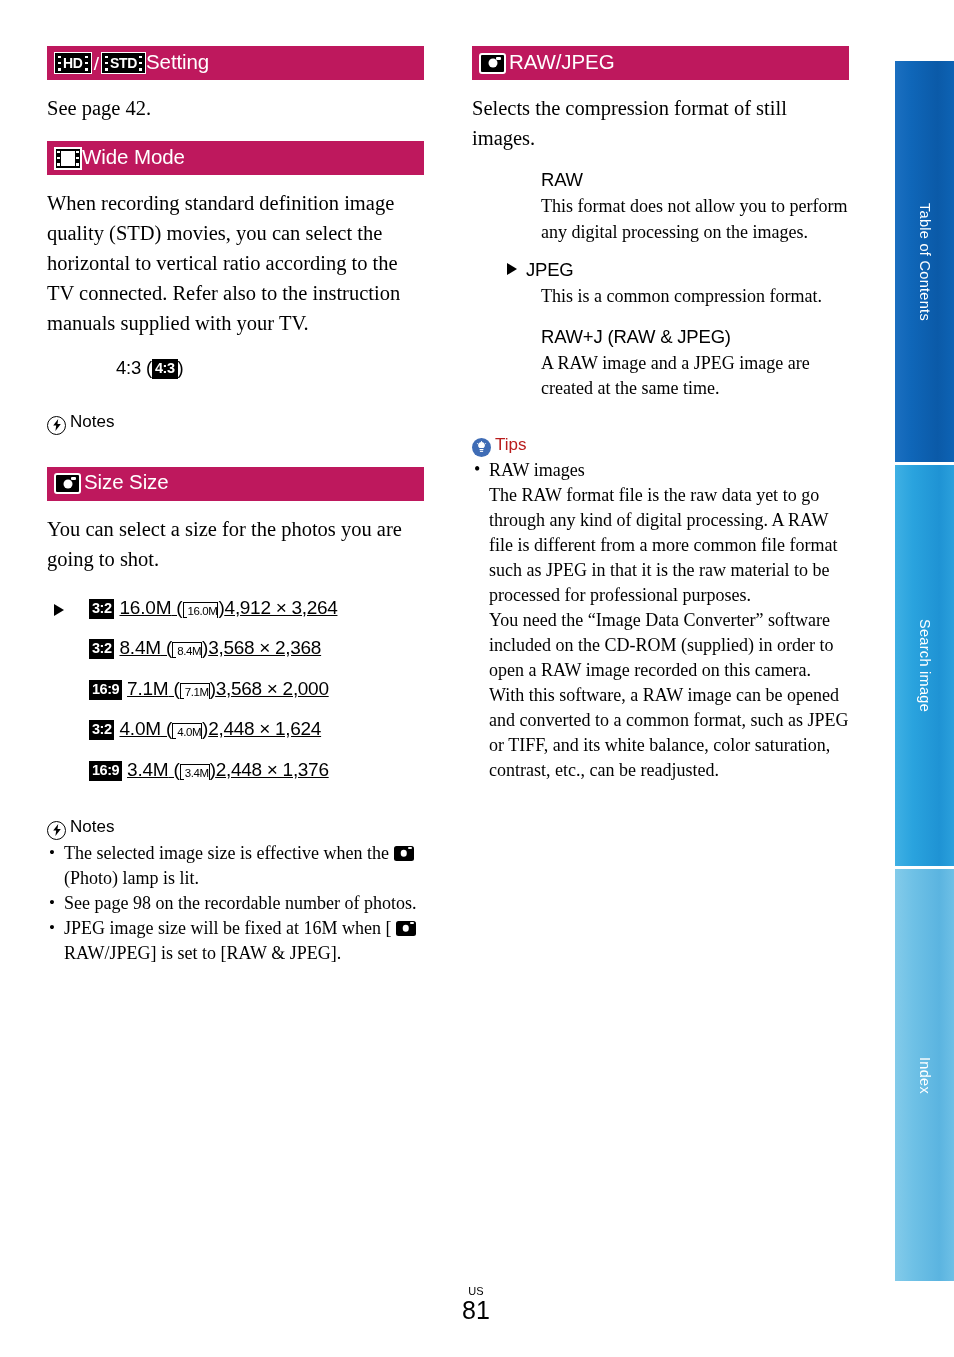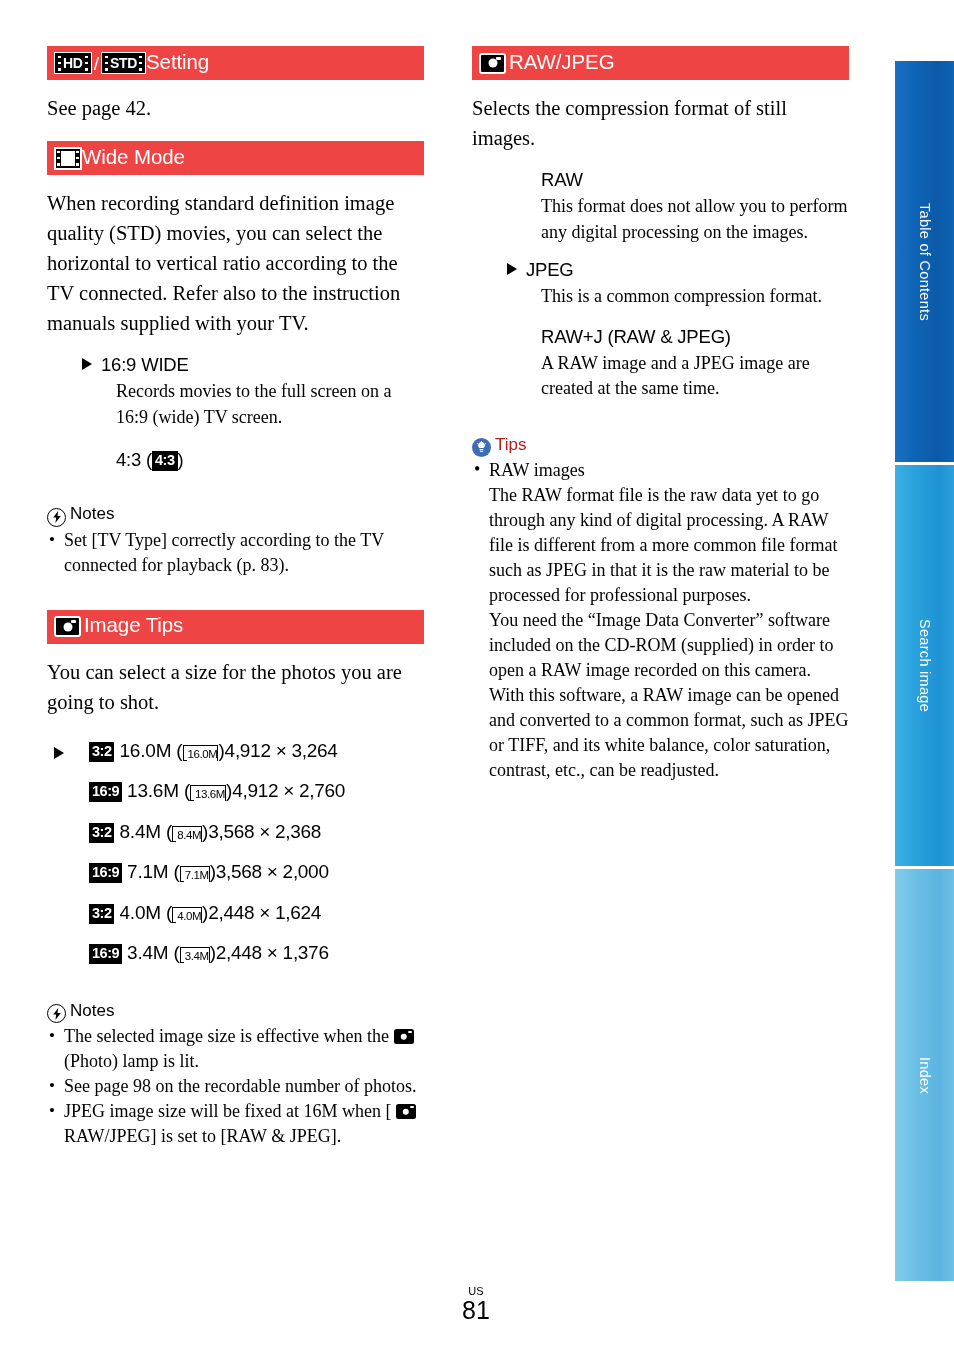--- a/index.html
+++ b/index.html
@@ -25,21 +25,21 @@
   .col {
     position: absolute;
     top: 46px;
     width: 377px;
   }
   .col-left  { left: 47px; }
   .col-right { left: 472px; }
 
   
   .sec-head {
-    background: #ef4444;
+    background: #be185d;
     height: 34px;
     display: flex;
     align-items: center;
     padding-left: 7px;
     box-sizing: border-box;
     margin-bottom: 13px;
   }
   .sec-head-title {
     font-family: "Liberation Sans", sans-serif;
     font-size: 20.5px;
@@ -306,21 +306,21 @@
     position: relative;
   }
   .tips-body .b::before {
     content: "\2022";
     position: absolute;
     left: 2px;
     top: -1px;
   }
 
   
-  .size-list { margin: 0; padding: 0; list-style: none; }
+  .size-list { margin: 0; padding: 0; list-style: none; text-decoration: underline; }
   .size-row {
     font-family: "Liberation Sans", sans-serif;
     font-size: 19px;
     line-height: 40.5px;
     white-space: nowrap;
     padding-left: 42px;
     position: relative;
     letter-spacing: -0.2px;
   }
   .size-row .tri {
@@ -449,60 +449,48 @@
               <i></i>
               <i></i>
               <i></i>
             </span>
         </span>
       </span>
       <span class="sec-head-title">Wide Mode</span>
     </div>
     <p class="body-p">When recording standard definition image quality (STD) movies, you can select the horizontal to vertical ratio according to the TV connected. Refer also to the instruction manuals supplied with your TV.</p>
 
-    <div class="opt-block" style="margin-top:14px;">
-      <p class="opt-head">
-        <span class="tri"></span><span>16:9 WIDE</span>
-      </p>
-      <p class="opt-desc">Records movies to the full screen on a 16:9 (wide) TV screen.</p>
-    </div>
 
     <div class="opt-block" style="margin-top:17px;">
       <p class="opt-head" style="margin-left:34px;">
         <span>4:3 (</span><span class="ar">4:3</span><span>)</span>
       </p>
     </div>
 
     <div style="margin-top:30px;">
       <p class="notes-title">
         <span class="notes-ic">
           <svg width="10" height="12" viewBox="0 0 10 12" aria-hidden="true">
               <polygon points="6.2,0 1.2,6.6 4.2,6.6 3.4,12 8.8,5.1 5.5,5.1" fill="#000"></polygon>
             </svg>
         </span><span>Notes</span>
       </p>
-      <ul class="bullets">
-        <li>Set [TV Type] correctly according to the TV connected for playback (p. 83).</li>
-      </ul>
     </div>
 
     <div class="sec-head" style="margin-top:32px;">
       <span class="icon-slot cam-hd">
         <span class="cam"></span>
       </span>
-      <span class="sec-head-title">Image Tips</span>
+      <span class="sec-head-title">Size Size</span>
     </div>
     <p class="body-p">You can select a size for the photos you are going to shot.</p>
 
     <ul class="size-list" style="margin-top:14px;">
       <li class="size-row">
         <span class="tri"></span><span class="ar">3:2</span><span>16.0M</span><span> (</span><span class="sz"><span class="sz-r"></span><span>16.0M</span></span><span>)</span><span class="dims">4,912 × 3,264</span>
-      </li>
-      <li class="size-row">
-        <span class="ar">16:9</span><span>13.6M</span><span> (</span><span class="sz"><span class="sz-r"></span><span>13.6M</span></span><span>)</span><span class="dims">4,912 × 2,760</span>
       </li>
       <li class="size-row">
         <span class="ar">3:2</span><span>8.4M</span><span> (</span><span class="sz"><span class="sz-r"></span><span>8.4M</span></span><span>)</span><span class="dims">3,568 × 2,368</span>
       </li>
       <li class="size-row">
         <span class="ar">16:9</span><span>7.1M</span><span> (</span><span class="sz"><span class="sz-r"></span><span>7.1M</span></span><span>)</span><span class="dims">3,568 × 2,000</span>
       </li>
       <li class="size-row">
         <span class="ar">3:2</span><span>4.0M</span><span> (</span><span class="sz"><span class="sz-r"></span><span>4.0M</span></span><span>)</span><span class="dims">2,448 × 1,624</span>
       </li>

